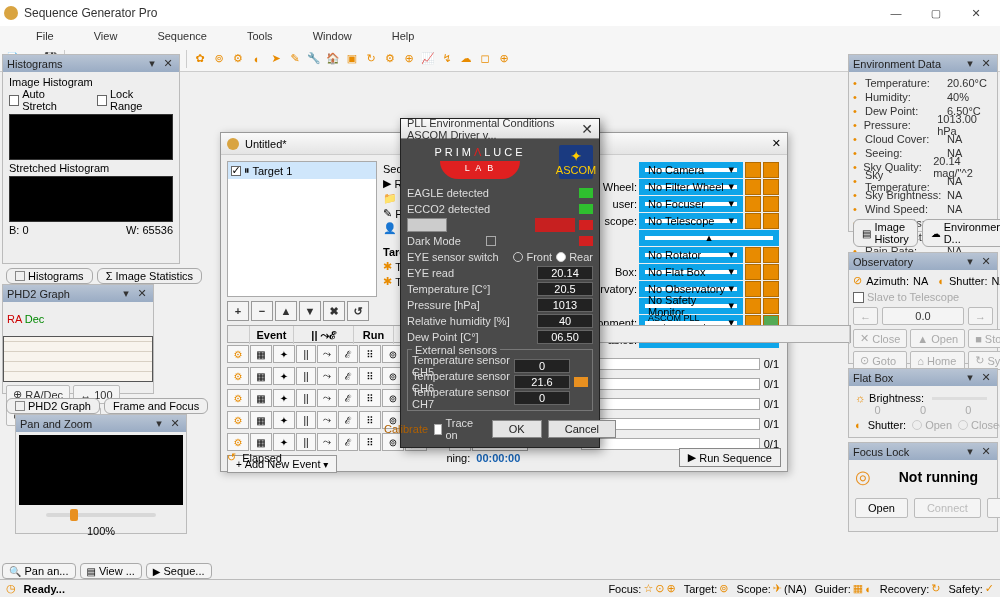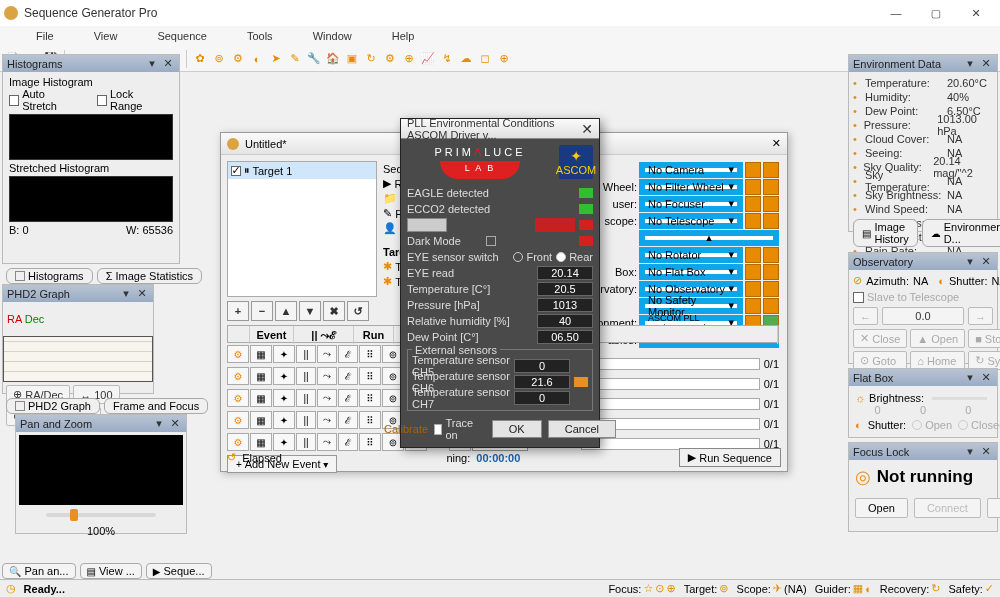--- a/index.html
+++ b/index.html
@@ -42,21 +42,21 @@
 .fl-btnrow { display: flex; gap: 6px; margin-top: 10px; }
 .fl-btn { border: 1px solid #bbb; padding: 3px 12px; border-radius: 2px; background: #f4f4f4; }
 .seqwin { position: absolute; left: 220px; top: 132px; width: 568px; height: 340px; background: #eee; border: 1px solid #999; box-shadow: 2px 2px 8px rgba(0,0,0,0.25); }
 .seqwin-title { height: 22px; background: linear-gradient(#fafafa, #e4e4e4); display: flex; align-items: center; padding: 0 6px; border-bottom: 1px solid #ccc; }
 .seqwin-title .slogo { width: 12px; height: 12px; border-radius: 50%; background: #d9a441; margin-right: 6px; }
 .seqwin-title .stxt { flex: 1; font-size: 11px; }
 .targetlist { position: absolute; left: 6px; top: 28px; width: 150px; height: 136px; border: 1px solid #aaa; background: #fff; }
 .targetlist .tgtrow { display: flex; align-items: center; gap: 3px; padding: 2px 3px; background: #cfe6fb; font-size: 10px; }
 .tgtbtns { position: absolute; left: 6px; top: 168px; display: flex; gap: 2px; }
 .sqb { width: 22px; height: 20px; border: 1px solid #999; background: #f4f4f4; display: flex; align-items: center; justify-content: center; font-weight: bold; color: #333; }
-.evthdr { position: absolute; left: 6px; top: 192px; width: 552px; display: grid; grid-template-columns: 22px 44px 60px 40px 42px 1fr; align-items: center; border: 1px solid #aaa; background: #eee; height: 18px; font-size: 10px; font-weight: bold; }
+.evthdr { position: absolute; left: 6px; top: 192px; width: 624px; display: grid; grid-template-columns: 22px 44px 60px 40px 42px 1fr; align-items: center; border: 1px solid #aaa; background: #eee; height: 18px; font-size: 10px; font-weight: bold; }
 .evthdr div { text-align: center; border-right: 1px solid #ccc; height: 100%; line-height: 18px; }
 .evtrows { position: absolute; left: 6px; top: 210px; width: 552px; }
 .evtrow { display: grid; grid-template-columns: 22px 22px 22px 20px 20px 20px 22px 22px 22px 20px 22px 56px 1fr; align-items: center; height: 22px; gap: 1px; }
 .evtrow .c { border: 1px solid #aaa; height: 18px; display: flex; align-items: center; justify-content: center; background: #f8f8f8; font-size: 10px; }
 .evtrow .gear { color: #e88b00; }
 .evtrow .chk { width: 11px; height: 11px; border: 1px solid #666; background: #fff; }
 .evtrow .ddl { border: 1px solid #999; height: 18px; font-size: 10px; padding-left: 3px; display: flex; align-items: center; justify-content: space-between; background: #fff; }
 .addnew { position: absolute; left: 6px; top: 322px; border: 1px solid #999; padding: 2px 8px; background: #f4f4f4; font-size: 10px; }
 .seqright { position: absolute; left: 360px; top: 28px; width: 198px; font-size: 10px; }
 .seqrow { display: flex; align-items: center; height: 17px; gap: 2px; }
@@ -396,21 +396,21 @@
 
 <div class="panel" style="right:2px; top:442px; width:150px; height:90px;">
   <div class="panel-header">
       <span class="phtitle">Focus Lock</span>
       <span class="phbtn">▾</span>
       <span class="phbtn">✕</span>
     </div>
   <div class="fl-body">
     <div style="display:flex; align-items:center; gap:6px;">
         <span style="color:#e89020; font-size:18px;">◎</span>
-        <span style="font-size:17px; font-weight:bold;">Not running</span>
+        <span style="font-size:14px; font-weight:bold;margin-left:22px;">Not running</span>
       </div>
     <div class="fl-btnrow">
       <span class="fl-btn">Open</span>
       <span class="fl-btn" style="color:#bbb;">Connect</span>
       <span class="fl-btn" style="color:#bbb;">Start</span>
     </div>
   </div>
 </div>
 
 <div class="seqwin">

